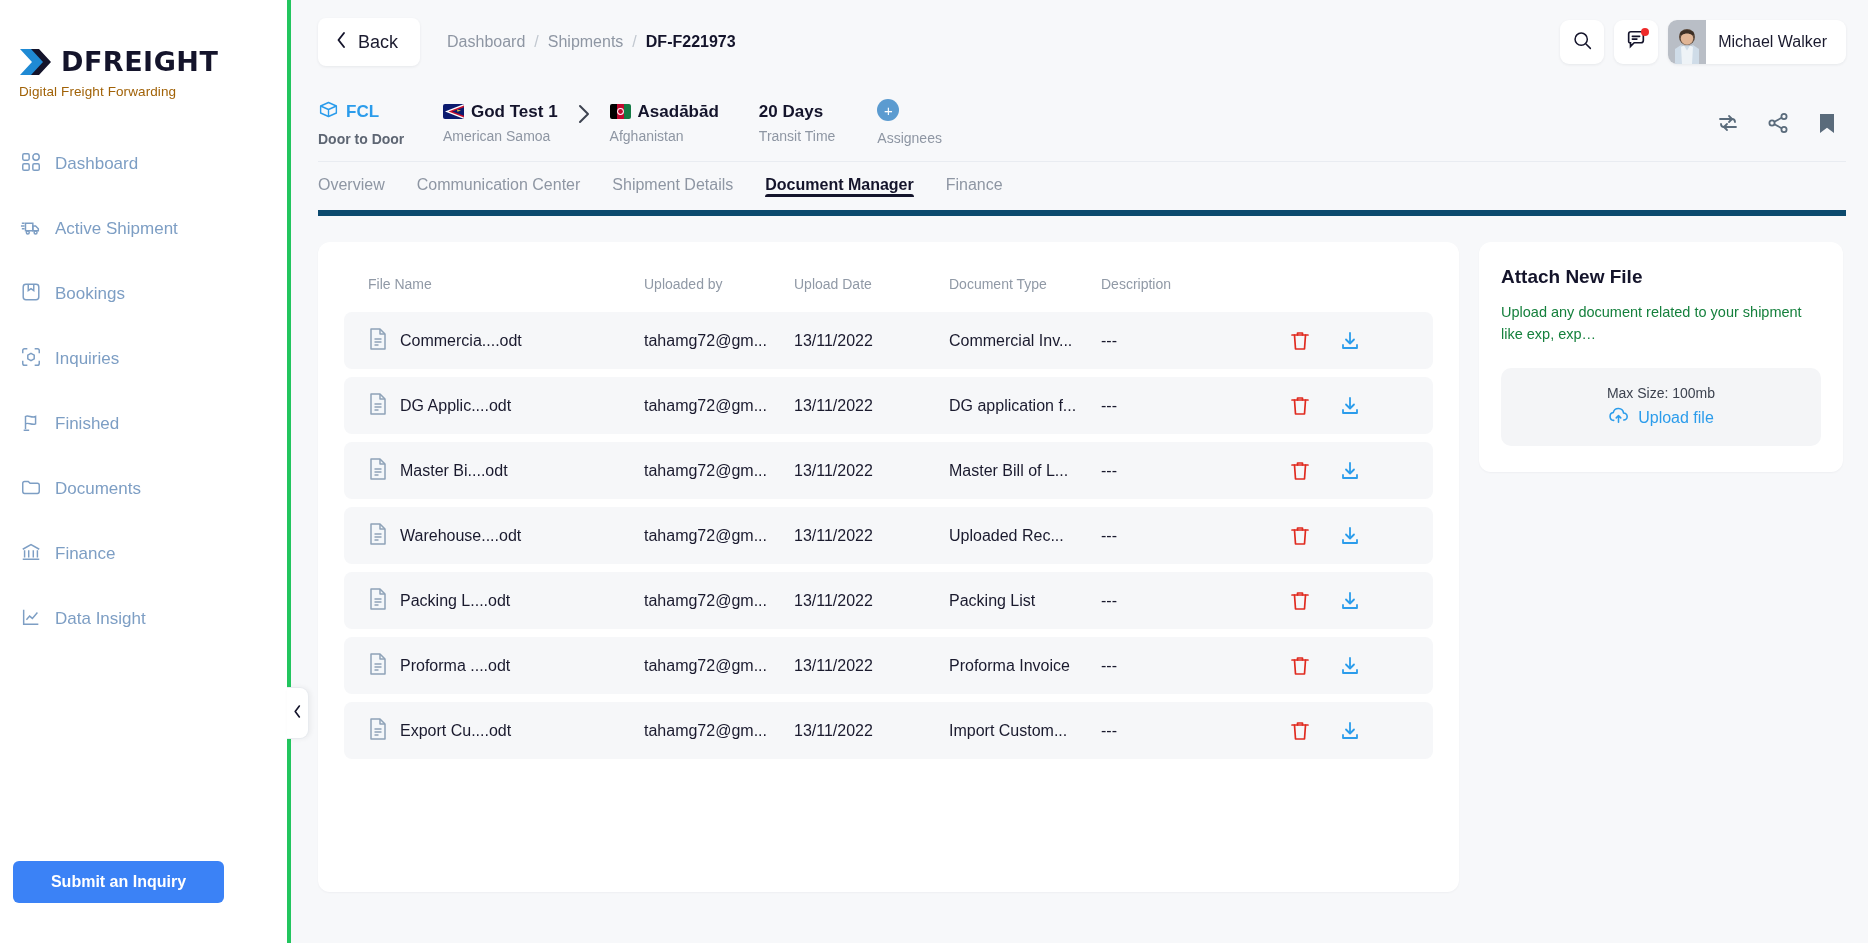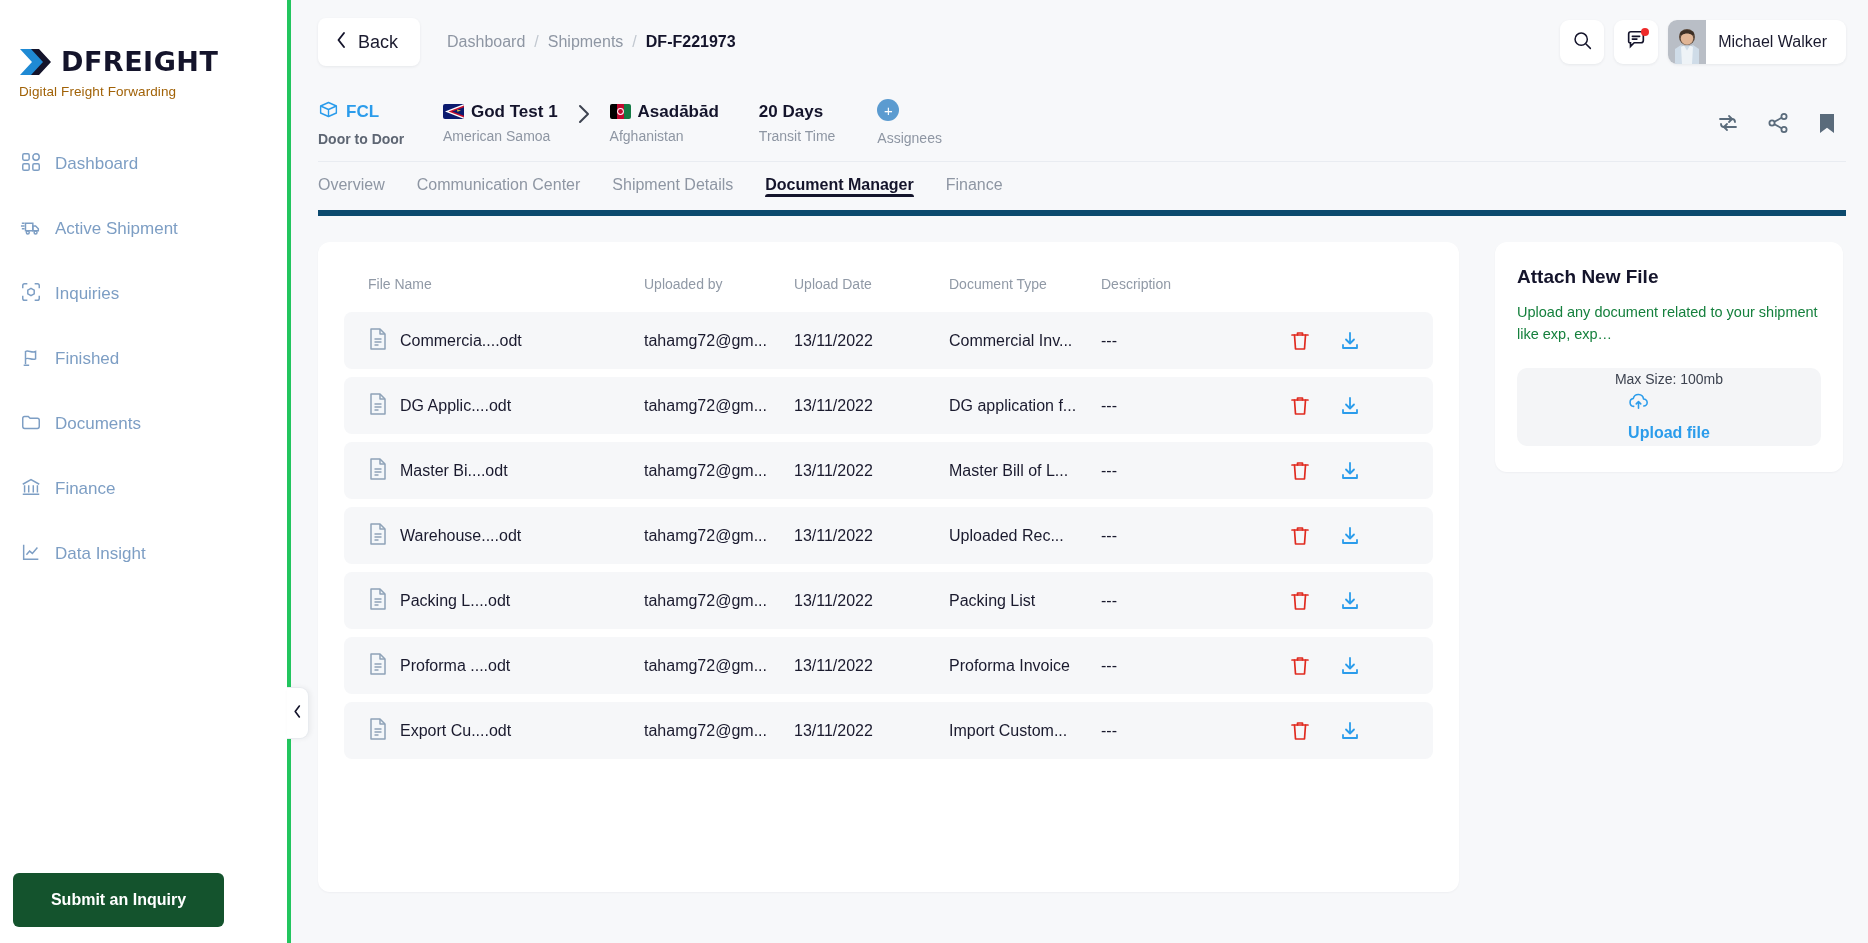--- a/index.html
+++ b/index.html
@@ -29,23 +29,23 @@
     font-size: 13.5px; color: #a16207; letter-spacing: .1px;
   }
   .nav { margin-top: 46px; }
   .nav-item {
     display: flex; align-items: center; gap: 13px;
     height: 38px; padding-left: 20px; margin-bottom: 27px;
     color: #7d9ec4; font-size: 17px; cursor: pointer;
   }
   .nav-item svg { flex: 0 0 22px; }
   .submit-btn {
-    position: absolute; left: 13px; bottom: 16px;
-    width: 211px; height: 54px; border-radius: 6px;
-    background: #14532d; color: #fff;
+    position: absolute; left: 13px; bottom: 40px;
+    width: 211px; height: 42px; border-radius: 6px;
+    background: #3b82f6; color: #fff;
     font-size: 16px; font-weight: 700;
     display: flex; align-items: center; justify-content: center;
     cursor: pointer; border: none;
     font-family: "Liberation Sans", sans-serif;
   }
   .collapse-tab {
     position: absolute; right: -22px; top: 687px;
     width: 22px; height: 52px; background: #fff;
     border: 1px solid #e8ebef; border-left: none;
     border-radius: 0 9px 9px 0;
@@ -123,21 +123,21 @@
     display: flex; align-items: center; font-size: 16px; color: #8e96a3;
     cursor: pointer; position: relative; padding-bottom: 2px;
   }
   .tab.active { color: #14142b; font-weight: 700; }
   .tab.active::after {
     content: ""; position: absolute; left: 0; right: 0; bottom: -1px;
     height: 3px; background: #14142b; border-radius: 3px 3px 0 0;
   }
 
   
-  .content { display: flex; gap: 36px; padding: 26px 25px 0 27px; }
+  .content { display: flex; gap: 20px; padding: 26px 25px 0 27px; }
   .card-table {
     flex: 0 0 1141px; background: #fff; border-radius: 12px;
     padding: 26px 26px 40px 26px; min-height: 650px;
     box-shadow: 0 1px 2px rgba(16,24,40,.04);
   }
   .tbl { width: 100%; border-collapse: separate; border-spacing: 0 8px; }
   .tbl th {
     text-align: left; font-size: 14px; font-weight: 400; color: #9099a6;
     padding: 0 0 12px 0;
   }
@@ -162,22 +162,22 @@
   }
   .attach-title { font-size: 19px; font-weight: 700; color: #14142b; }
   .attach-desc { margin-top: 14px; font-size: 14.5px; color: #15803d; line-height: 1.5; }
   .dropzone {
     margin-top: 22px; background: #f4f5f7; border-radius: 10px;
     height: 78px; display: flex; flex-direction: column;
     align-items: center; justify-content: center; gap: 6px; cursor: pointer;
   }
   .dz-max { font-size: 14px; color: #3d4350; }
   .dz-upload {
-    display: flex; gap: 9px;
-    color: #2b9ceb; font-weight: 700; font-size: 16px; flex-direction: column;
+    display: flex; align-items: center; gap: 9px;
+    color: #2b9ceb; font-weight: 400; font-size: 16px;
   }
 </style>
 </head>
 <body>
 
 <div class="app">
 
   <aside class="sidebar">
     <div class="logo-wrap">
       <div class="logo-row">
@@ -211,20 +211,29 @@
             <path d="M6 8h8v8H6z"></path>
               <path d="M14 11h3l3 3v2h-6z"></path>
             <circle cx="8.5" cy="18" r="1.6"></circle>
               <circle cx="17" cy="18" r="1.6"></circle>
             <path d="M2 8h3M1 11h4M2 14h3"></path>
           </svg>
         </span>
         <span>Active Shipment</span>
       </div>
 
+      <div class="nav-item">
+        <span>
+          <svg width="22" height="22" viewBox="0 0 24 24" fill="none" stroke="#7d9ec4" stroke-width="1.6">
+            <rect x="3.5" y="3.5" width="17" height="17" rx="3"></rect>
+            <path d="M9 3.5v7l3-2.2 3 2.2v-7"></path>
+          </svg>
+        </span>
+        <span>Bookings</span>
+      </div>
 
       <div class="nav-item">
         <span>
           <svg width="22" height="22" viewBox="0 0 24 24" fill="none" stroke="#7d9ec4" stroke-width="1.6">
             <path d="M3 8V5a2 2 0 012-2h3M21 8V5a2 2 0 00-2-2h-3M3 16v3a2 2 0 002 2h3M21 16v3a2 2 0 01-2 2h-3"></path>
             <path d="M12 8l3.5 2v4L12 16l-3.5-2v-4z"></path>
           </svg>
         </span>
         <span>Inquiries</span>
       </div>

